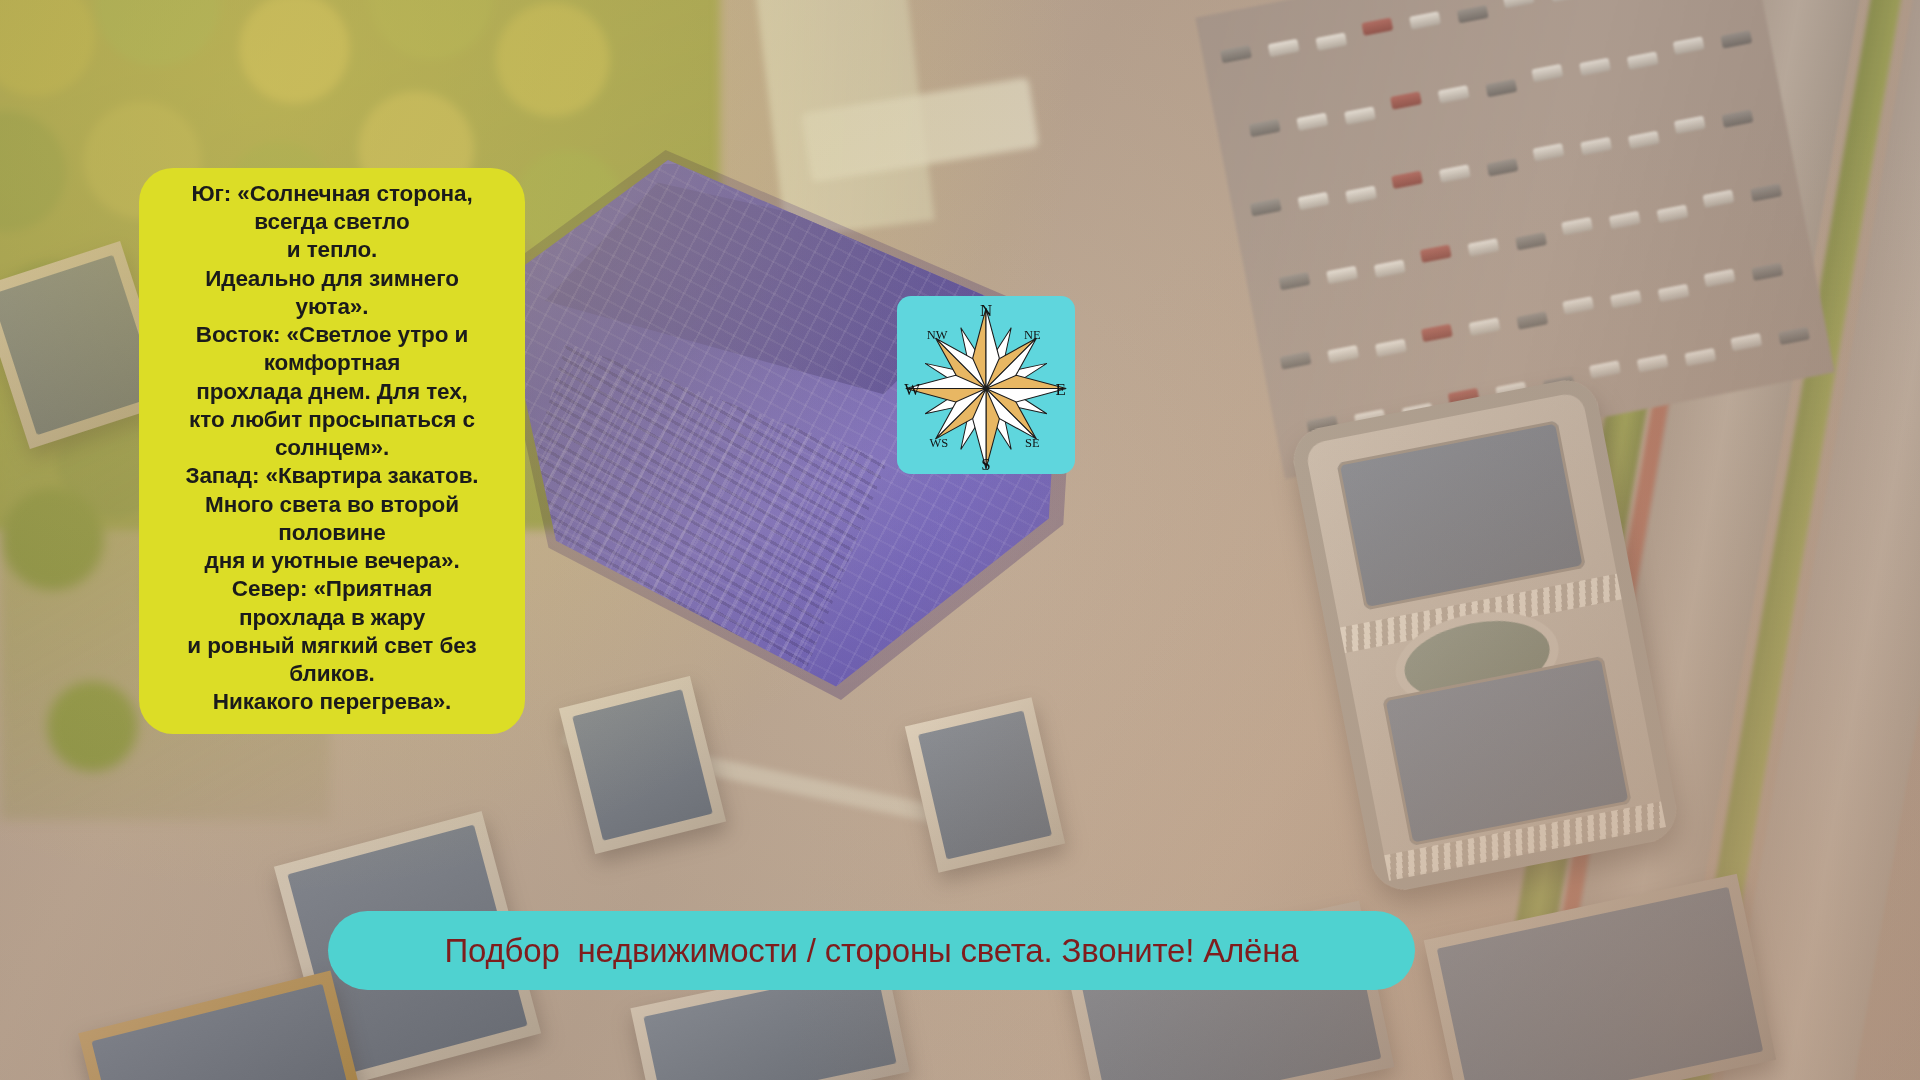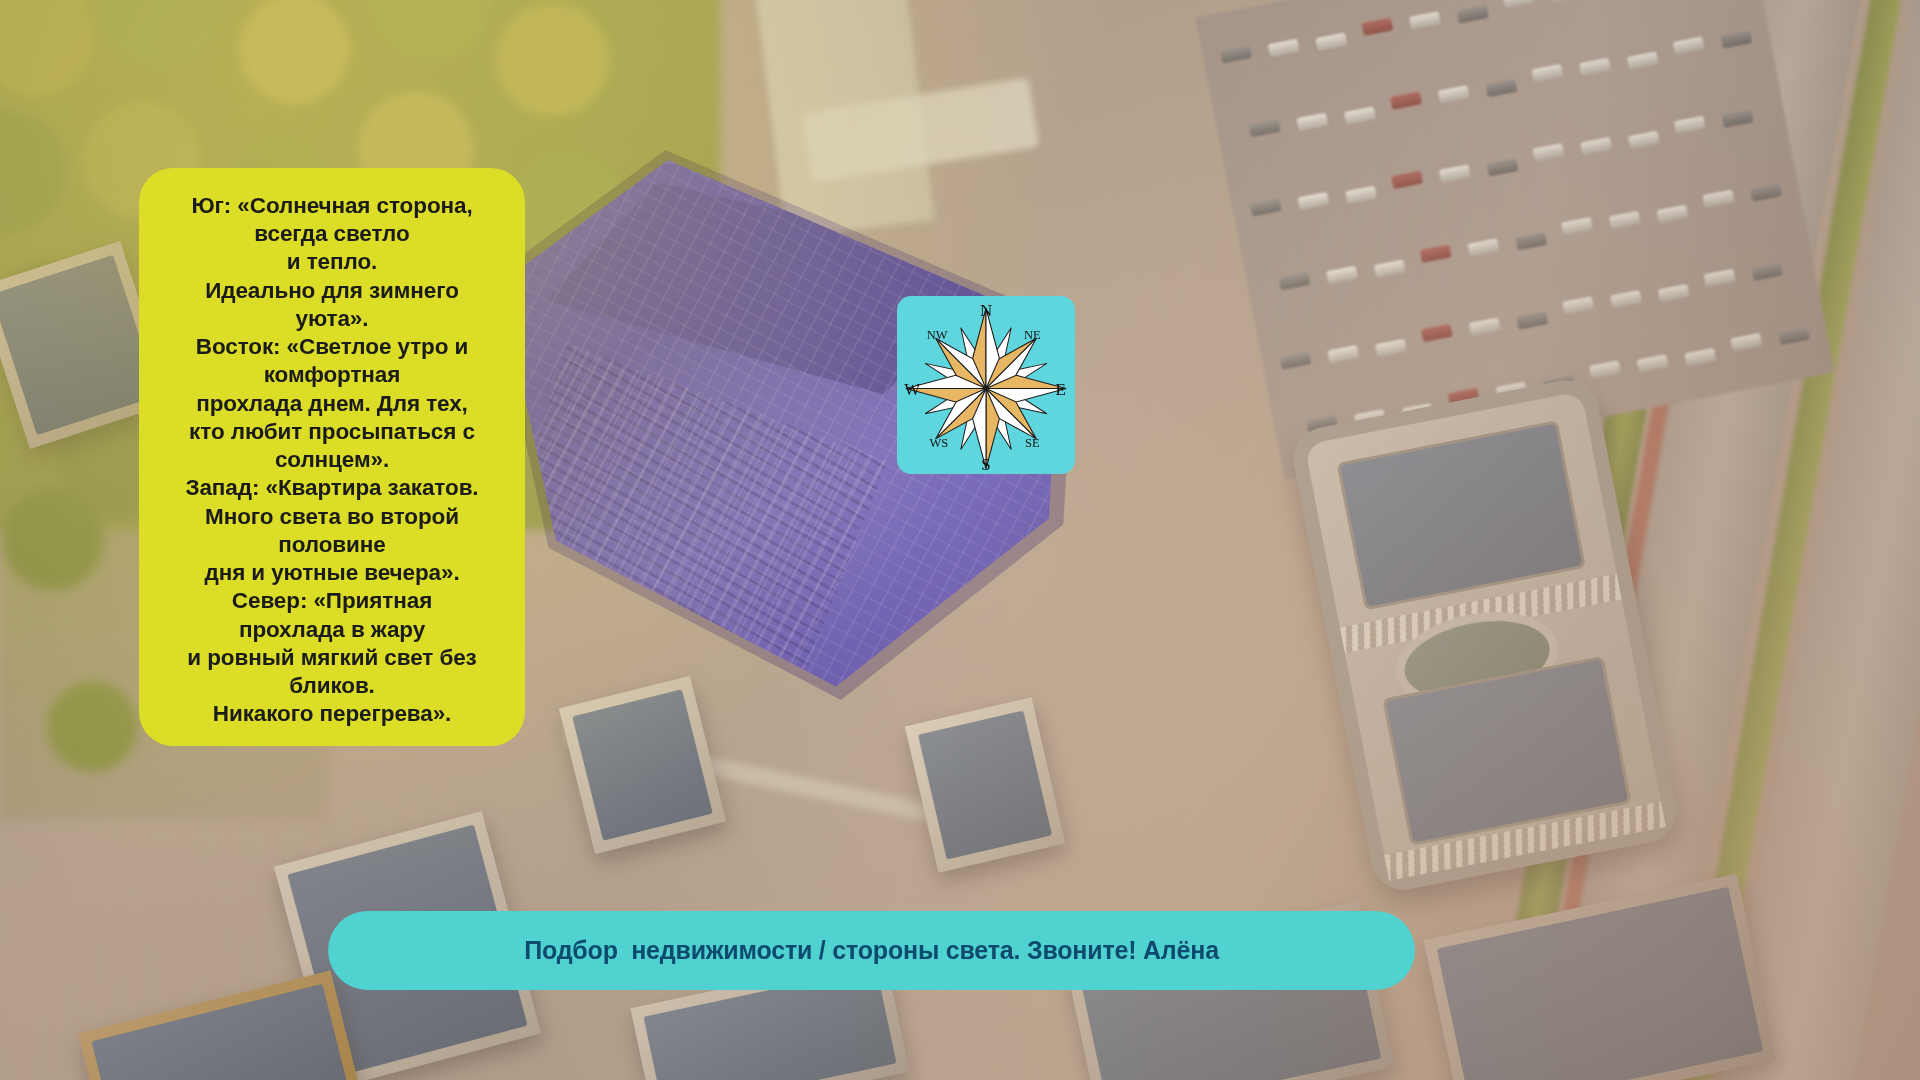--- a/index.html
+++ b/index.html
@@ -211,21 +211,21 @@
   .tint{
     position:absolute; left:490px; top:150px; width:585px; height:585px;
     background:radial-gradient(circle at 45% 40%, rgba(120,95,215,.32), rgba(90,70,185,.42));
     clip-path:polygon(30% 0%, 100% 30%, 98% 64%, 60% 94%, 10% 68%, 0% 22%);
     mix-blend-mode:multiply;
   }
 
   
   .yellow-card{
     position:absolute; left:139px; top:168px; width:386px;
-    padding:24px 10px 18px;
+    padding:12px 10px 18px;
     background:var(--ycol,#dcdd26);
     border-radius:34px;
     text-align:center;
     font-weight:700;
     font-size:22.5px;
     line-height:1.255;
     color:#1b1b1b;
     letter-spacing:-.1px;
     white-space:pre-line;
     z-index:20;
@@ -246,21 +246,21 @@
 
   
   .banner{
     position:absolute; left:328px; top:911px; width:1087px; height:79px;
     background:var(--bcol,#4fd2d0);
     border-radius:40px;
     display:flex; align-items:center; justify-content:center;
     z-index:20;
   }
   .banner span{
-    font-weight:700; font-size:25px; color:#0c4a6e; letter-spacing:-.2px;
+    font-weight:400; font-size:33px; color:#7f1d1d; letter-spacing:-.2px;
     white-space:pre;
   }
 </style>
 </head>
 <body>
 
 <div id="photo">
   <div class="ground"></div>
 
   <div class="road1"></div>

